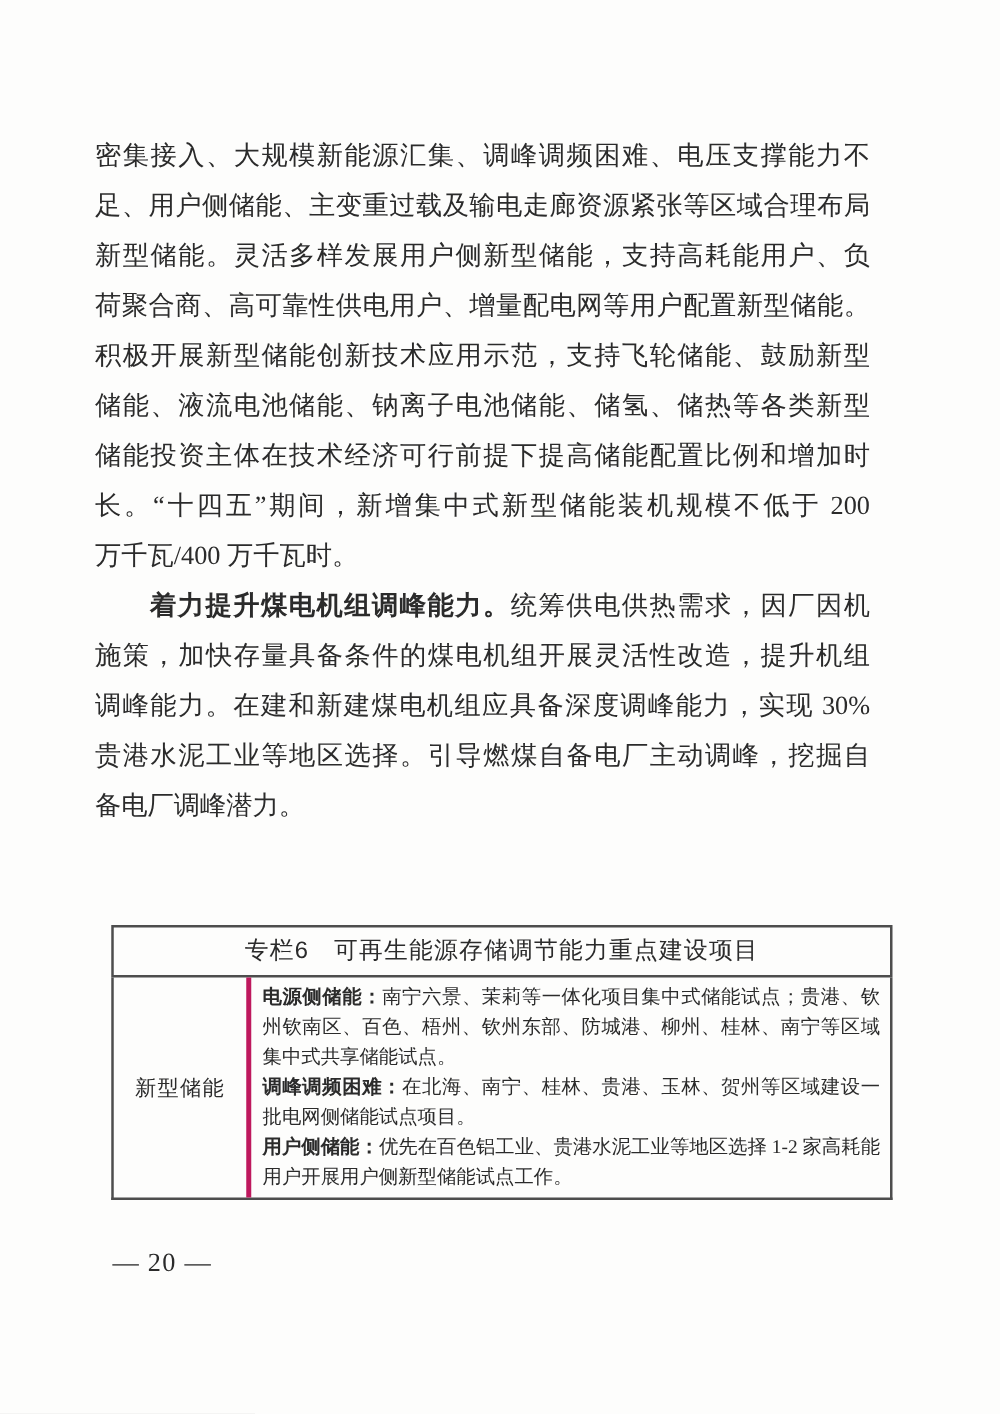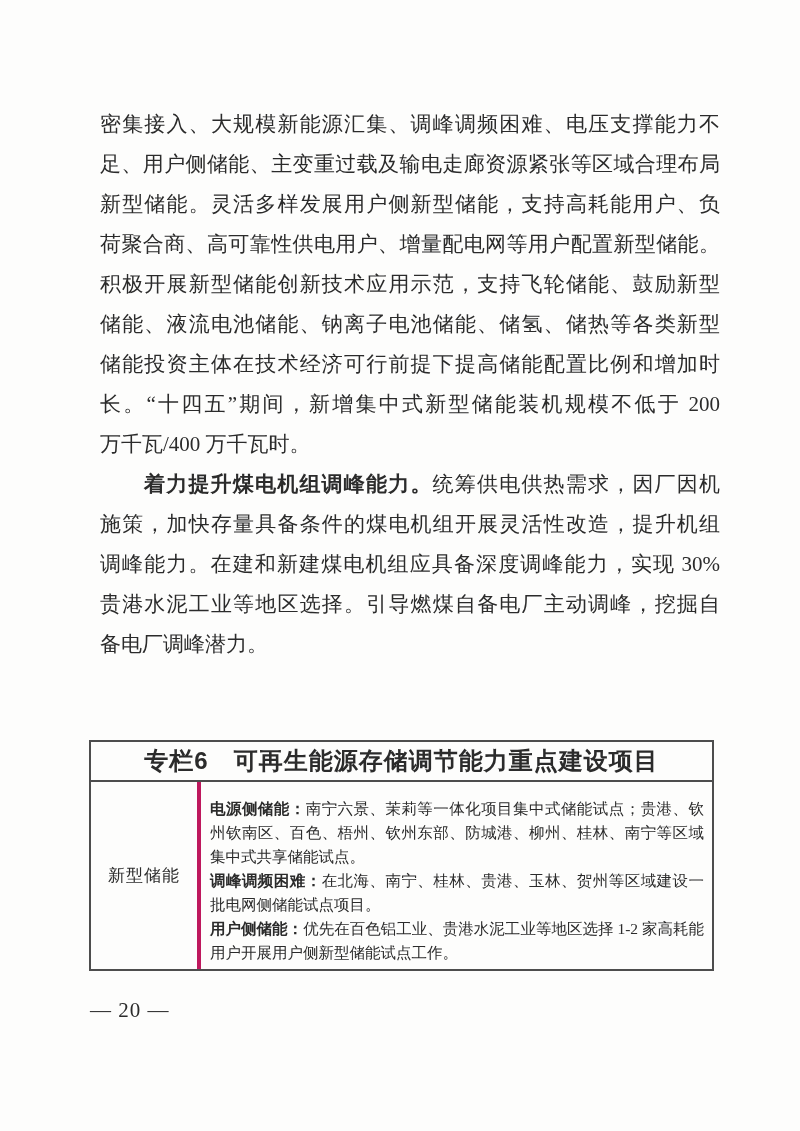--- a/index.html
+++ b/index.html
@@ -9,21 +9,21 @@
     height: 1131px;
     margin: 0 auto;
     background: #fdfdfc;
     color: #2b2b2b;
     font-family: "Liberation Serif", "DejaVu Serif", serif;
     overflow: hidden;
   }
   
   .body-text {
     position: absolute;
-    left: 100px;
+    left: 76px;
     top: 104px;
     width: 620px;
   }
   .line {
     font-size: 21px;
     line-height: 40px;
     height: 40px;
     white-space: nowrap;
     text-align: left;
   }
@@ -42,22 +42,22 @@
     left: 89px;
     top: 740px;
     width: 625px;
   }
   .panel-title {
     box-sizing: border-box;
     border: 2px solid #4d4d4d;
     height: 42px;
     line-height: 38px;
     text-align: center;
-    font-size: 24px;
-    font-weight: 700;
+    font-size: 19px;
+    font-weight: 400;
     font-family: "Liberation Sans", "DejaVu Sans", sans-serif;
     letter-spacing: 1px;
   }
   .panel-body {
     box-sizing: border-box;
     display: flex;
     border: 2px solid #4d4d4d;
     border-top: none;
     min-height: 173px;
   }
@@ -68,21 +68,21 @@
     border-right: 4px solid #be185d;
     display: flex;
     align-items: center;
     justify-content: center;
     font-size: 17px;
     letter-spacing: 1px;
   }
   .panel-content {
     box-sizing: border-box;
     flex: 1;
-    padding: 15px 8px 4px 9px;
+    padding: 4px 8px 4px 9px;
     font-size: 15.5px;
     line-height: 24px;
     text-align: justify;
   }
   .pitem .b { font-size: 15.5px; }
   
   .page-number {
     position: absolute;
     left: 90px;
     top: 998px;

